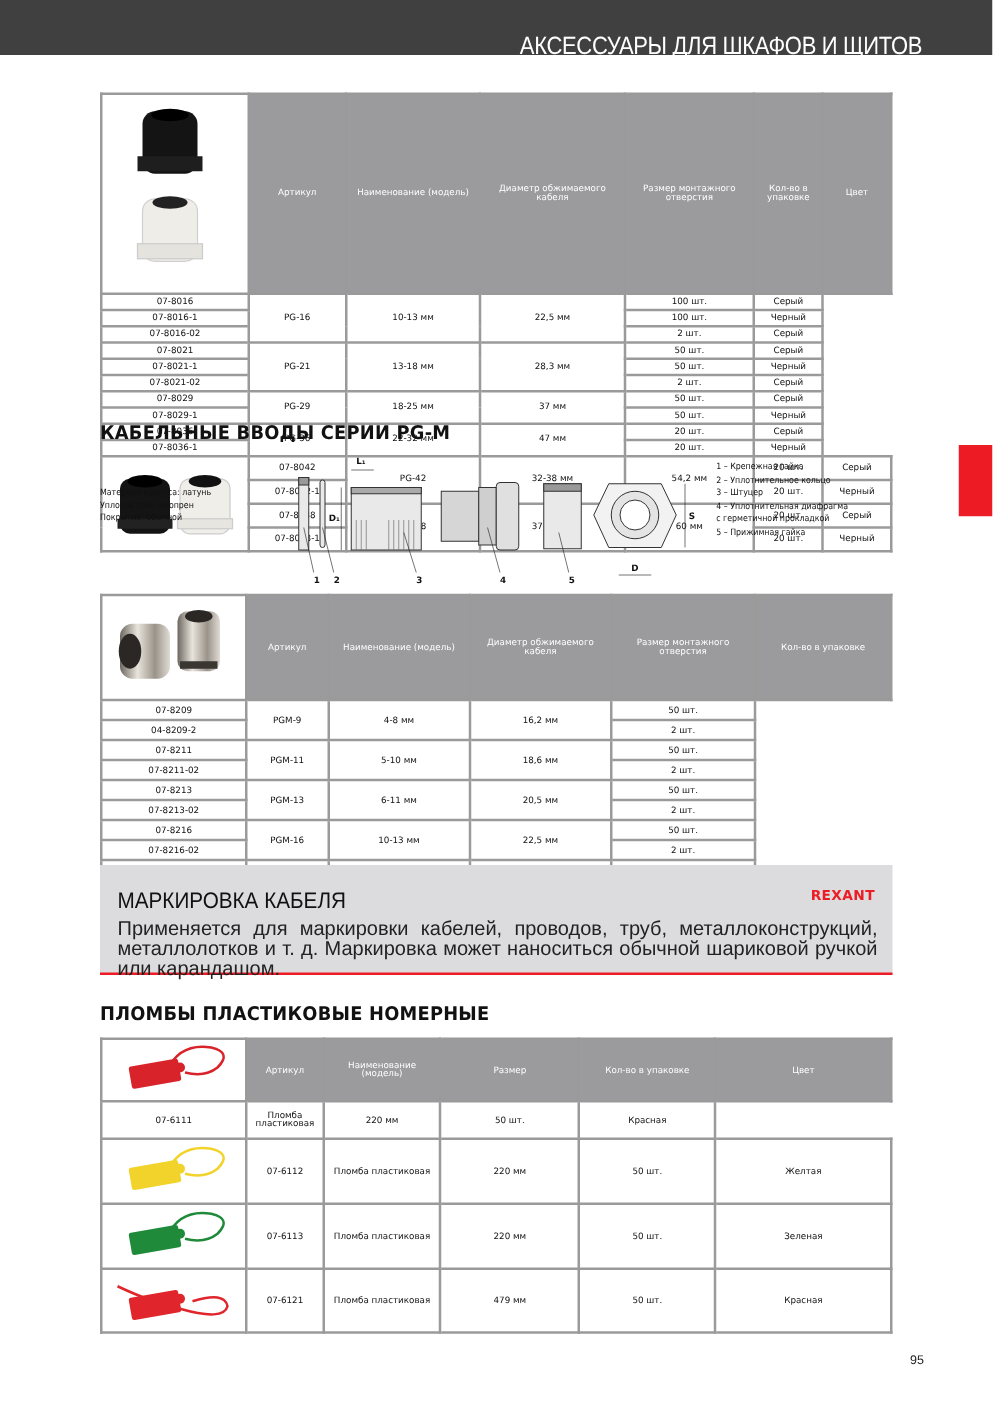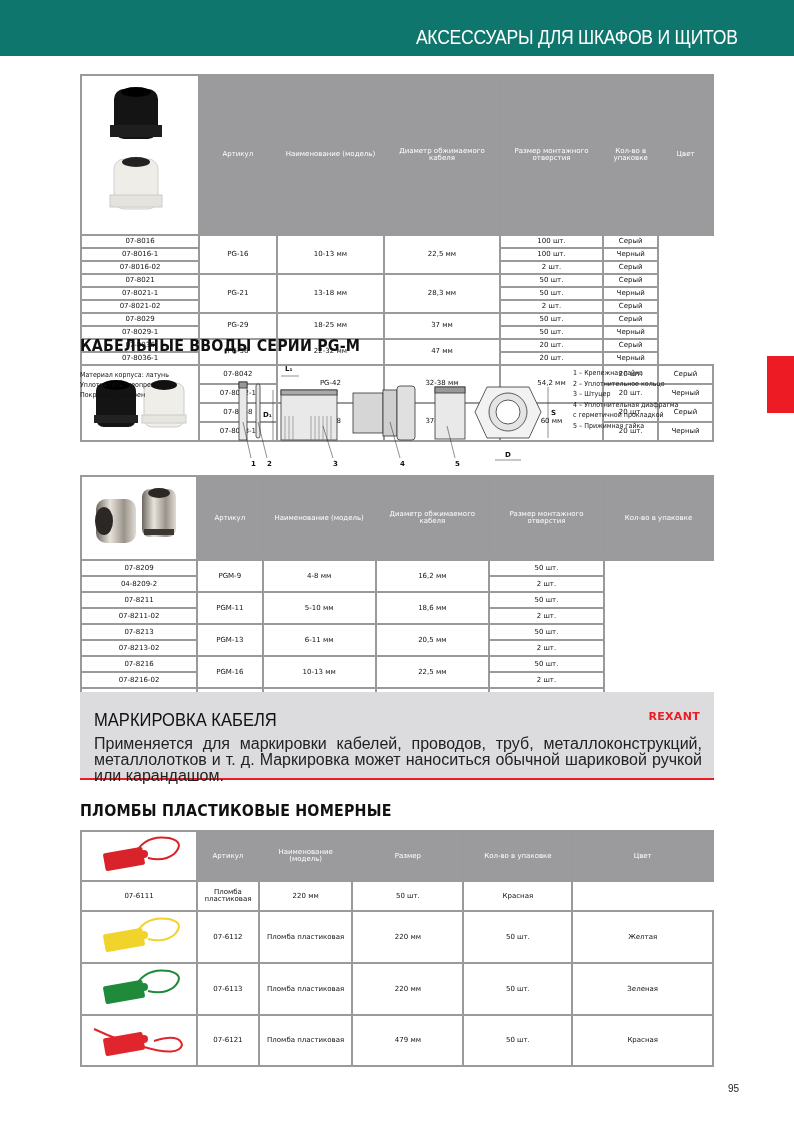--- a/index.html
+++ b/index.html
@@ -1,32 +1,32 @@
 <!DOCTYPE html>
 <html><head>
 <meta charset="utf-8">
 <style>
   * { box-sizing: border-box; margin: 0; padding: 0; }
   body { width: 794px; height: 1123px; background: #ffffff; position: relative; overflow: hidden;
          font-family: "DejaVu Sans Condensed", "DejaVu Sans", sans-serif; color: #1a1a1a; }
-  .header-bar { position: absolute; left: 0; top: 0; width: 794px; height: 56px; background: #0f766e; }
+  .header-bar { position: absolute; left: 0; top: 0; width: 794px; height: 44px; background: #404040; }
   .header-title { position: absolute; right: 56px; top: 26px; color: #fff; font-family: "Liberation Sans", sans-serif;
                   font-size: 20px; letter-spacing: -0.3px; transform: scaleX(0.88); transform-origin: right center; white-space: nowrap; }
   .side-tab { position: absolute; left: 767px; top: 356px; width: 27px; height: 57px; background: #ed1c24; }
   .page-number { position: absolute; left: 728px; top: 1083px; font-size: 10px; font-family: "Liberation Sans", sans-serif; color:#222; }
 
   table.spec { position: absolute; border-collapse: collapse; font-size: 7px; font-family: "DejaVu Sans", sans-serif; }
   table.spec td, table.spec th { border: 2px solid #9a9a9a; text-align: center; vertical-align: middle; padding: 0 2px; line-height: 1.05; }
   table.spec th { background: #9b9b9d; color: #fff; font-weight: normal; font-size: 7px; }
   table.spec td { background: #fff; color: #111; }
   td.img-cell { background: #fff; padding: 0; }
 
   .section-title { position: absolute; font-family: "DejaVu Sans", sans-serif; font-weight: bold; font-size: 15px; color: #111;
                    letter-spacing: 0.2px; transform: scaleX(0.95); transform-origin: left center; white-space: nowrap; }
-  .specs-text { position: absolute; left: 80px; top: 370px; font-size: 7px; line-height: 10px; color:#111; }
+  .specs-text { position: absolute; left: 80px; top: 389px; font-size: 7px; line-height: 10px; color:#111; }
   .legend { position: absolute; left: 573px; top: 368px; font-size: 7px; line-height: 10.5px; color:#111; }
 
   .marking-box { position: absolute; left: 80px; top: 692px; width: 634px; height: 88px; background: #dcdcde; border-bottom: 2px solid #ed1c24; }
   .marking-title { position: absolute; left: 14px; top: 18px; font-family: "Liberation Sans", sans-serif; font-size: 18px; color:#111;
                    transform: scaleX(0.92); transform-origin: left center; white-space: nowrap; }
   .marking-logo { position: absolute; right: 14px; top: 18px; font-family: "DejaVu Sans", sans-serif; font-weight: bold; font-size: 11px; color: #ed1c24; letter-spacing: 0.3px; }
   .marking-text { position: absolute; left: 14px; top: 44px; width: 608px; font-family: "Liberation Sans", sans-serif; font-size: 16px; line-height: 16px; color:#222; text-align: justify; }
 
   .diagram { position: absolute; left: 225px; top: 360px; width: 335px; height: 110px; }
   svg text { font-family: "DejaVu Sans", sans-serif; }
@@ -164,21 +164,21 @@
         <td>20 шт.</td>
         <td>Черный</td>
       </tr>
     </tbody>
 </table>
 
 <div class="section-title" style="left:80px; top:337px;">КАБЕЛЬНЫЕ ВВОДЫ СЕРИИ PG-M</div>
 <div class="specs-text">
   <div>Материал корпуса: латунь</div>
   <div>Уплотнитель: неопрен</div>
-  <div>Покрытие: неопрен</div>
+  <div>Покрытие: обычной</div>
 </div>
 
 <svg class="diagram" viewBox="0 0 335 110">
   <g stroke="#333" stroke-width="0.8" fill="#e9e9e9">
 
     <rect x="14" y="22" width="8" height="58"></rect>
     <rect x="14" y="22" width="8" height="6" fill="#999"></rect>
 
     <rect x="31" y="24" width="4" height="54" rx="2"></rect>
 

